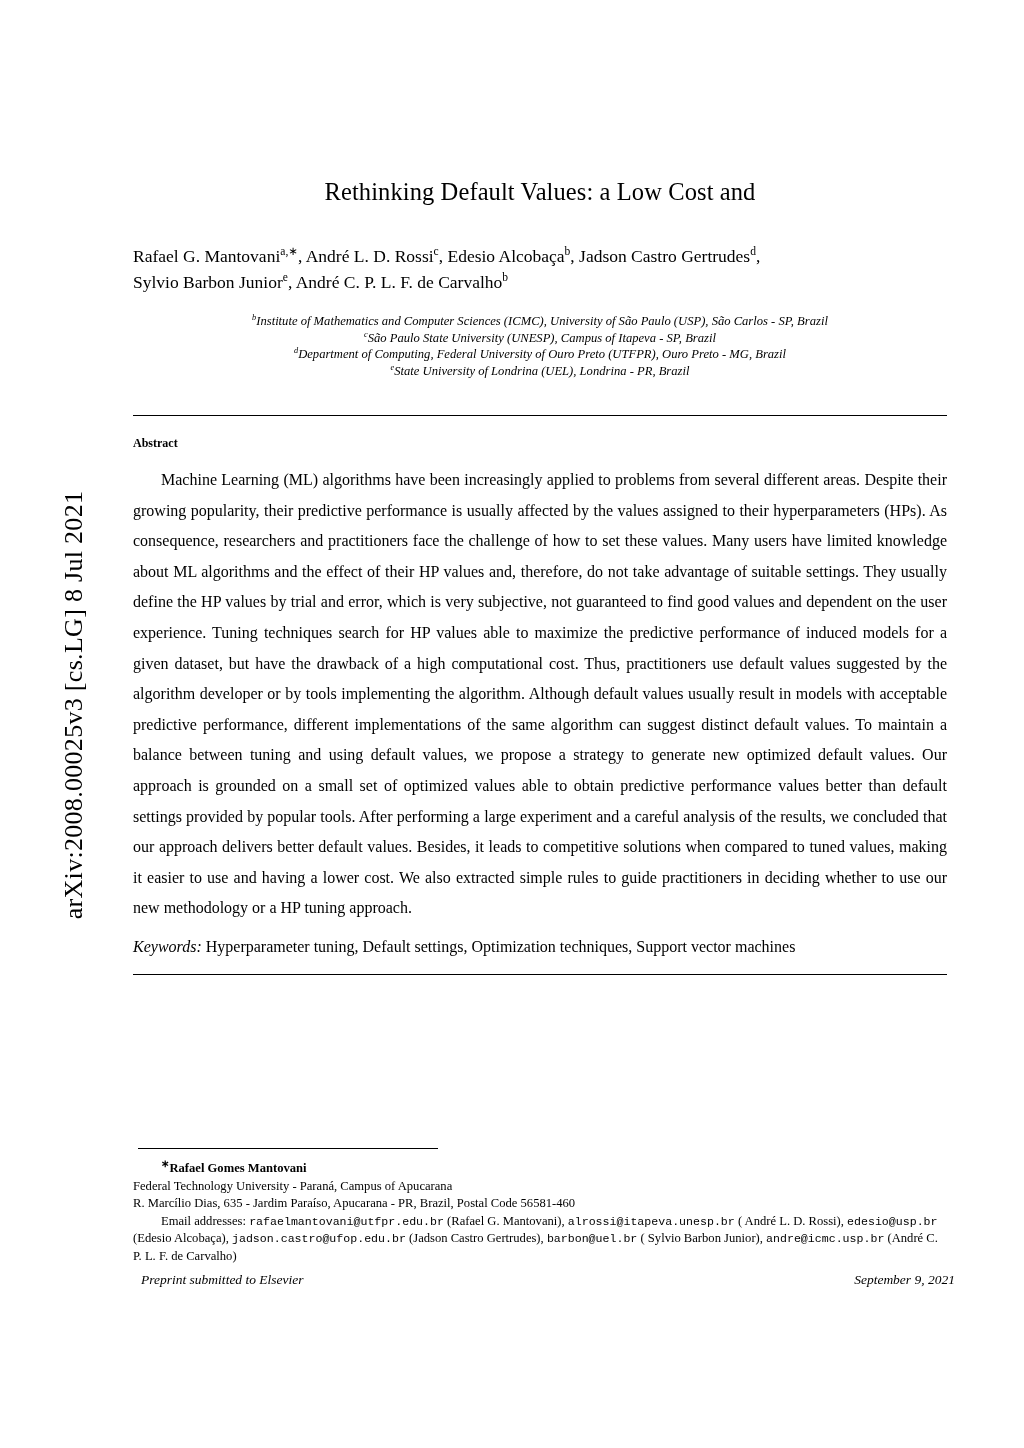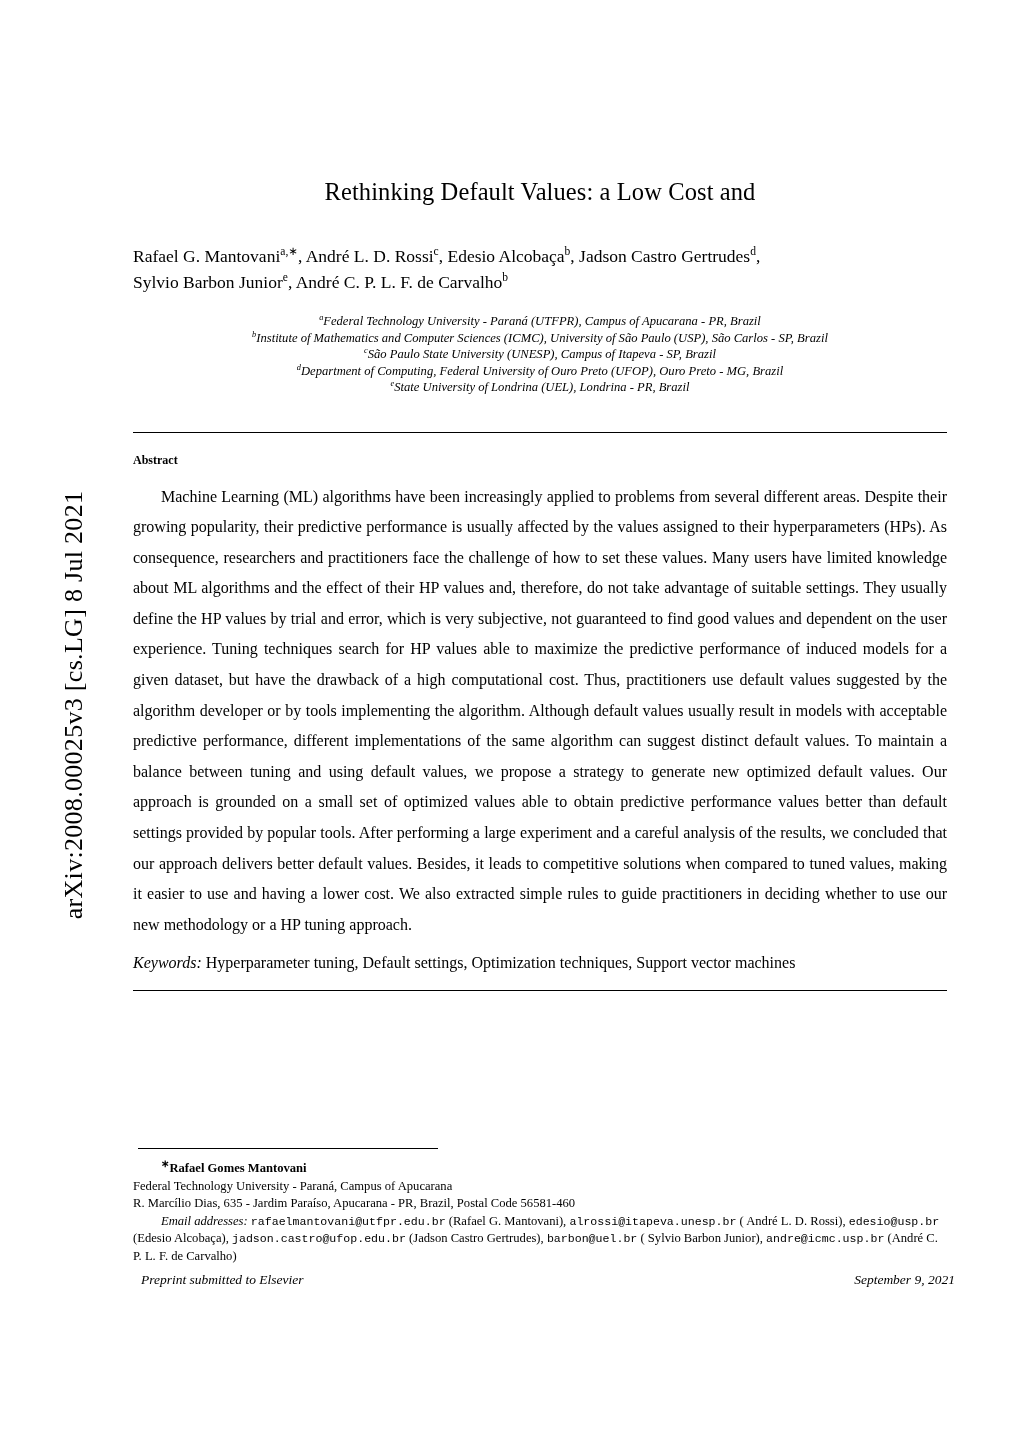--- a/index.html
+++ b/index.html
@@ -124,21 +124,20 @@
   .footnote .indent { display: block; }
   .mono {
     font-family: "Liberation Mono", monospace;
     font-size: 11.6px;
   }
   .fn-star {
     vertical-align: super;
     font-size: 0.8em;
   }
   .email-label {
-    font-style: italic;
     padding-left: 28px;
   }
 
   .footer {
     position: absolute;
     left: 8px;
     top: 1272px;
     width: 814px;
     display: flex;
     justify-content: space-between;
@@ -156,24 +155,23 @@
   <div class="title">
     <span class="line">Rethinking Default Values: a Low Cost and</span>
   </div>
 
   <div class="authors">
     <span class="line"><span>Rafael G. Mantovani</span><sup>a,∗</sup><span>,  André L. D. Rossi</span><sup>c</sup><span>, Edesio Alcobaça</span><sup>b</sup><span>, Jadson Castro Gertrudes</span><sup>d</sup><span>,</span></span>
     <span class="line"><span>Sylvio Barbon Junior</span><sup>e</sup><span>, André C. P. L. F. de Carvalho</span><sup>b</sup></span>
   </div>
 
   <div class="affiliations">
-    <span class="aff"><sup>a</sup><span>Federal Technology University - Paraná (UTFPR), Campus of Apucarana - PR, Brazil</span></span>
     <span class="aff"><sup>b</sup><span>Institute of Mathematics and Computer Sciences (ICMC), University of São Paulo (USP), São Carlos - SP, Brazil</span></span>
     <span class="aff"><sup>c</sup><span>São Paulo State University (UNESP), Campus of Itapeva - SP, Brazil</span></span>
-    <span class="aff"><sup>d</sup><span>Department of Computing, Federal University of Ouro Preto (UFOP), Ouro Preto - MG, Brazil</span></span>
+    <span class="aff"><sup>d</sup><span>Department of Computing, Federal University of Ouro Preto (UTFPR), Ouro Preto - MG, Brazil</span></span>
     <span class="aff"><sup>e</sup><span>State University of Londrina (UEL), Londrina - PR, Brazil</span></span>
   </div>
 
   <hr class="rule rule-top">
 
   <div class="abstract-head">Abstract</div>
 
   <div class="abstract-body">Machine Learning (ML) algorithms have been increasingly applied to problems from several different areas. Despite their growing popularity, their predictive performance is usually affected by the values assigned to their hyperparameters (HPs). As consequence, researchers and practitioners face the challenge of how to set these values. Many users have limited knowledge about ML algorithms and the effect of their HP values and, therefore, do not take advantage of suitable settings. They usually define the HP values by trial and error, which is very subjective, not guaranteed to find good values and dependent on the user experience. Tuning techniques search for HP values able to maximize the predictive performance of induced models for a given dataset, but have the drawback of a high computational cost. Thus, practitioners use default values suggested by the algorithm developer or by tools implementing the algorithm. Although default values usually result in models with acceptable predictive performance, different implementations of the same algorithm can suggest distinct default values. To maintain a balance between tuning and using default values, we propose a strategy to generate new optimized default values. Our approach is grounded on a small set of optimized values able to obtain predictive performance values better than default settings provided by popular tools. After performing a large experiment and a careful analysis of the results, we concluded that our approach delivers better default values. Besides, it leads to competitive solutions when compared to tuned values, making it easier to use and having a lower cost. We also extracted simple rules to guide practitioners in deciding whether to use our new methodology or a HP tuning approach.</div>
 
   <div class="keywords">

